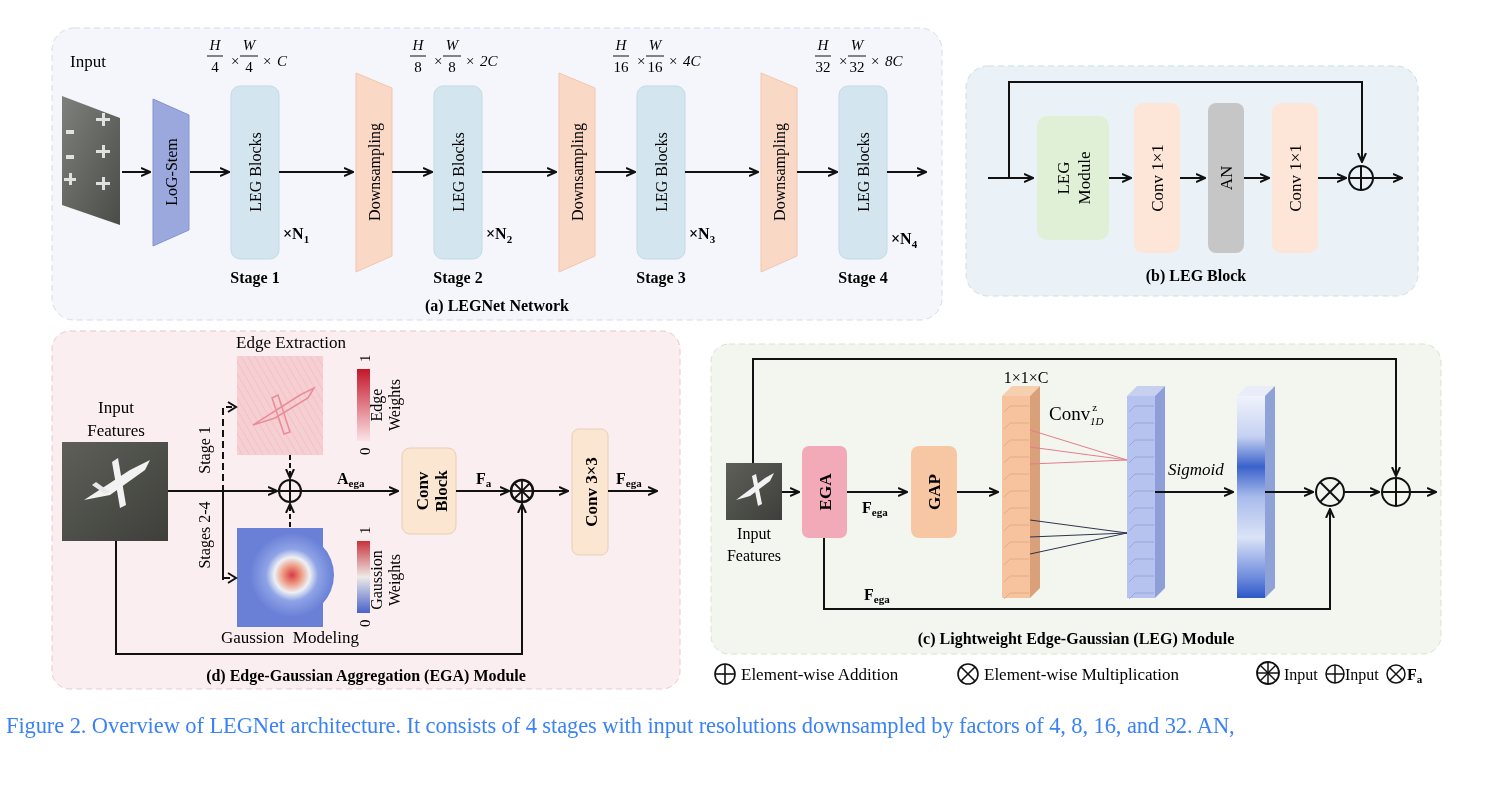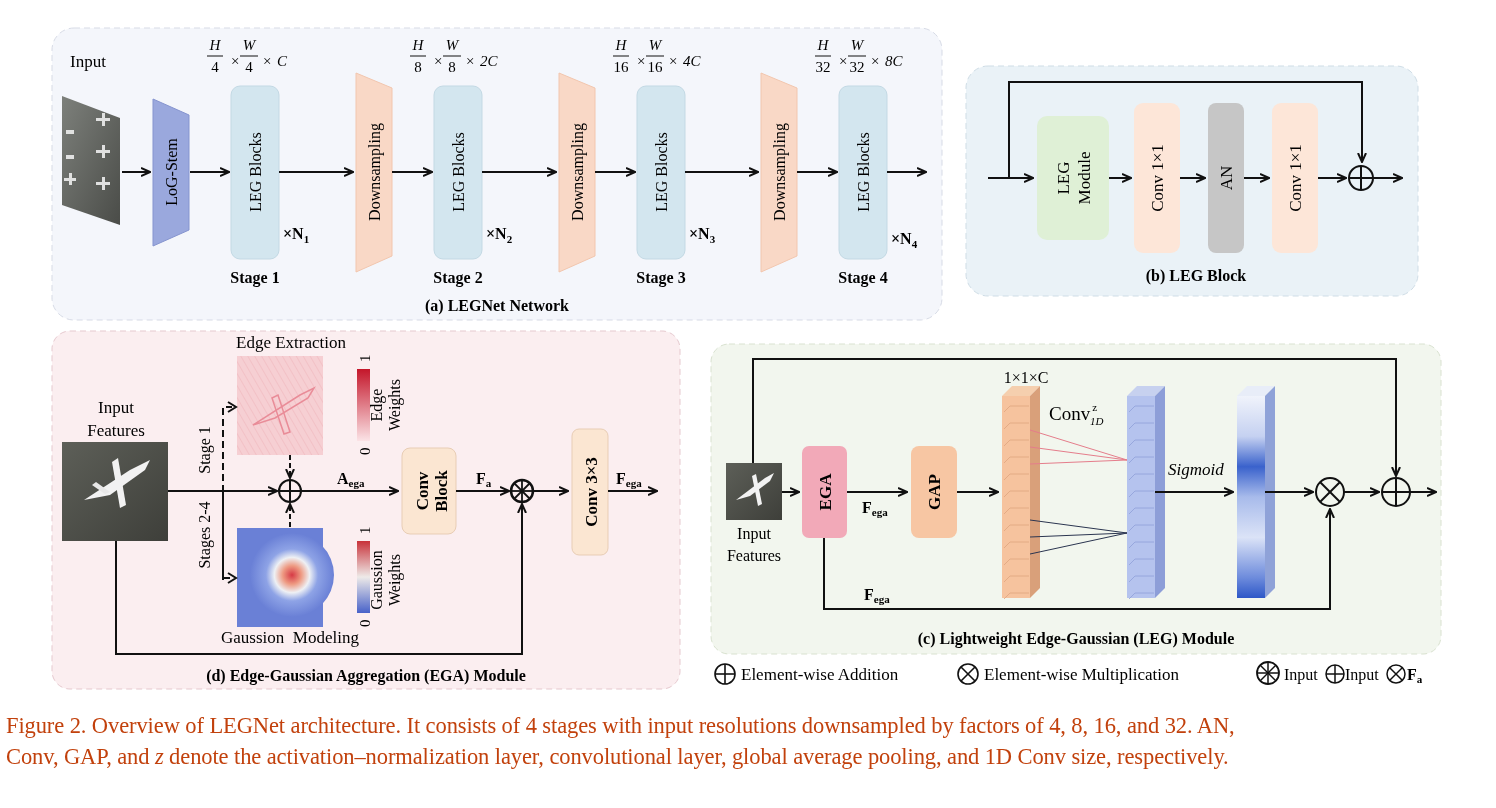--- a/index.html
+++ b/index.html
@@ -1,19 +1,19 @@
 <!DOCTYPE html>
 <html><head>
 <meta charset="utf-8">
 <style>
   html, body { margin:0; padding:0; background:#ffffff; }
   body { width:1496px; height:808px; position:relative; overflow:hidden; font-family:"Liberation Serif", "DejaVu Serif", serif; color:#111; }
   svg#diagram { position:absolute; left:0; top:0; }
   .serif { font-family:"Liberation Serif", "DejaVu Serif", serif; }
-  .caption { position:absolute; left:6px; top:710px; width:1486px; font-size:22.5px; line-height:31px; font-family:"Liberation Serif", serif; color:#c2410c; letter-spacing:-0.1px; }
+  .caption { position:absolute; left:6px; top:710px; width:1486px; font-size:22.5px; line-height:31px; font-family:"Liberation Serif", serif; color:#3b82f6; letter-spacing:-0.1px; }
   .caption i { font-style:italic; }
 </style>
 </head>
 <body>
 
 <svg id="diagram" width="1496" height="700" viewBox="0 0 1496 700" xmlns="http://www.w3.org/2000/svg">
   <defs>
     <marker id="arr" markerWidth="10" markerHeight="10" refX="9" refY="5" orient="auto" markerUnits="userSpaceOnUse">
       <path d="M0,1 L9,5 L0,9" fill="none" stroke="#111" stroke-width="2"></path>
     </marker>
@@ -433,14 +433,13 @@
       <circle cx="1396" cy="674" r="9" fill="none" stroke="#111" stroke-width="1.5"></circle>
       <line x1="1390" y1="668" x2="1402" y2="680" stroke="#111" stroke-width="1.5"></line>
       <line x1="1402" y1="668" x2="1390" y2="680" stroke="#111" stroke-width="1.5"></line>
     </g>
     <text x="1407" y="680" font-size="16" font-weight="bold" class="serif"><tspan>F</tspan><tspan font-size="11" dy="3">a</tspan></text>
   </g>
 </svg>
 
 <div class="caption">
   <div>Figure 2. Overview of LEGNet architecture. It consists of 4 stages with input resolutions downsampled by factors of 4, 8, 16, and 32. AN,</div>
-  <div><span>Conv, GAP, and </span><i>z</i><span> denote the activation–normalization layer, convolutional layer, global average pooling, and 1D Conv size, respectively.</span></div>
 </div>
 
 </body></html>

